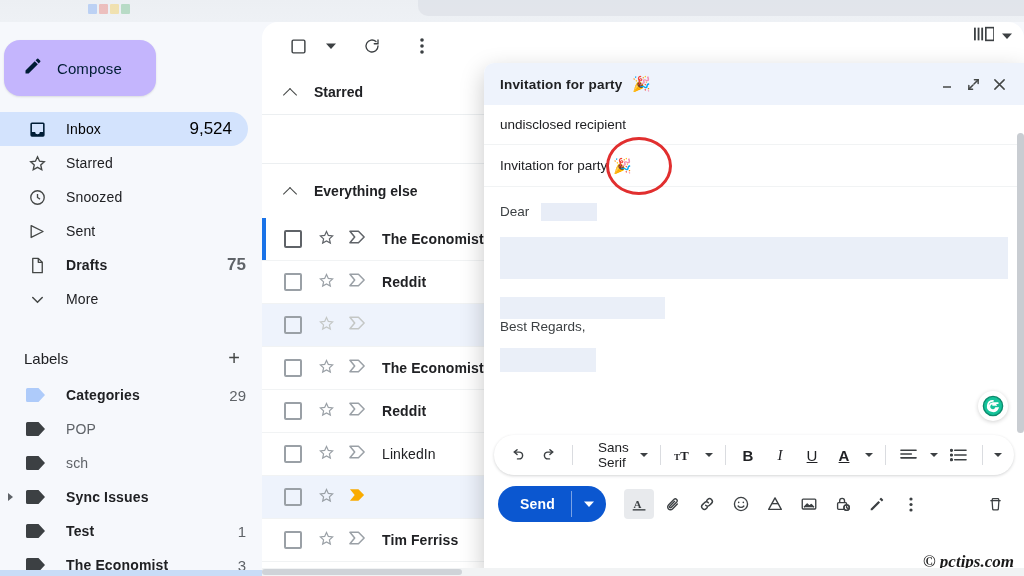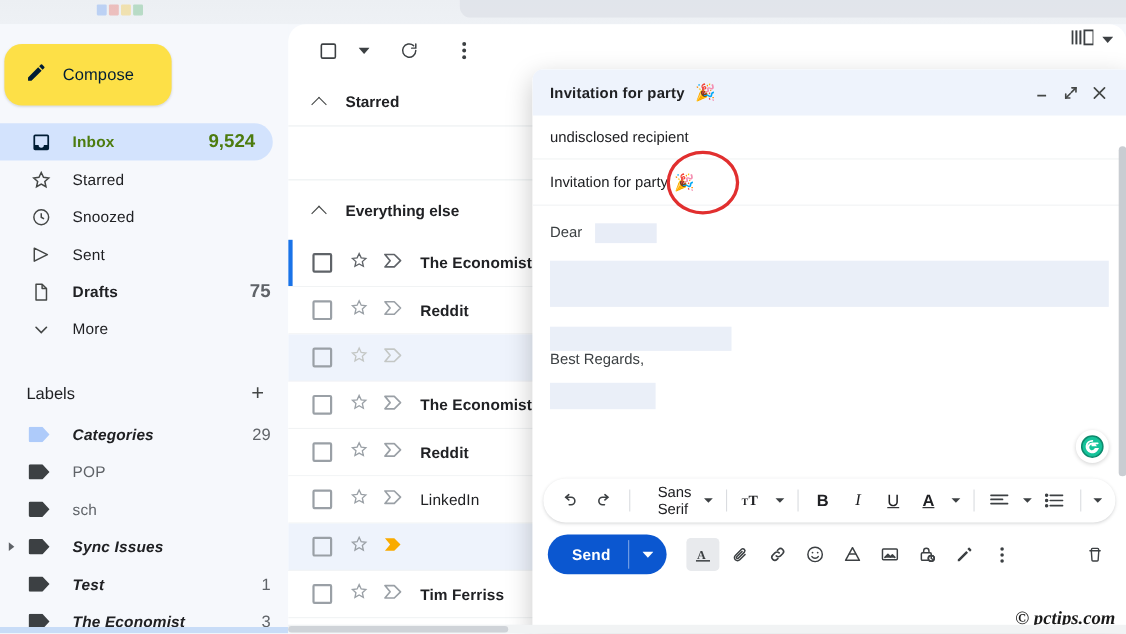--- a/index.html
+++ b/index.html
@@ -23,49 +23,49 @@
   .logo-ghost span:nth-child(4){ left:33px;background:#34a853; }
   .search-ghost { position:absolute; top:-30px; left:418px; width:900px; height:46px;
     background:#dfe3e9; border-radius:10px; opacity:.85; }
 
   
   .sidebar { position:absolute; top:22px; left:0; width:262px; height:554px;
     background:#f6f8fc; padding-top:10px; overflow:hidden; }
 
   .compose-btn { display:flex; align-items:center; gap:14px;
     margin:8px 0 0 4px; width:152px; height:56px; padding-left:19px;
-    background:#fde047; border-radius:16px; cursor:pointer;
+    background:#c4b5fd; border-radius:16px; cursor:pointer;
     box-shadow:0 1px 2px rgba(60,64,67,.15); }
   .compose-btn .label { font-size:15px; color:#001d35; letter-spacing:.1px; }
 
   .nav { margin-top:16px; }
   .nav-item { position:relative; display:flex; align-items:center; height:34px;
     padding-left:26px; border-radius:0 17px 17px 0; cursor:pointer; }
   .nav-item .ic { width:22px; display:flex; align-items:center; justify-content:center; }
   .nav-item .t { margin-left:18px; font-size:14px; color:#202124; flex:1; letter-spacing:.15px; }
   .nav-item .c { margin-right:16px; font-size:17px; color:#5f6368; }
   .nav-item.active { background:#d3e3fd; width:248px; }
-  .nav-item.active .t, .nav-item.active .c { font-weight:bold; color:#4d7c0f; }
+  .nav-item.active .t, .nav-item.active .c { font-weight:normal; color:#000000; }
   .nav-item.bold .t, .nav-item.bold .c { font-weight:bold; }
 
   .labels-head { display:flex; align-items:center; height:40px;
     margin-top:22px; padding-left:24px; }
   .labels-head .t { font-size:15px; color:#202124; flex:1; }
   .labels-head .plus { margin-right:22px; font-size:20px; color:#444746;
     cursor:pointer; line-height:1; }
 
   .lbl-item { position:relative; display:flex; align-items:center; height:34px;
     padding-left:26px; cursor:pointer; }
   .lbl-item .arrow { position:absolute; left:8px; width:0; height:0;
     border-left:5px solid #5f6368; border-top:4px solid transparent;
     border-bottom:4px solid transparent; }
   .lbl-item .tag { width:22px; height:14px; display:flex; }
   .lbl-item .t { margin-left:18px; font-size:14px; flex:1; letter-spacing:.15px; }
   .lbl-item .c { margin-right:16px; font-size:15px; color:#5f6368; }
-  .lbl-item.bold .t { font-weight:bold;font-style:italic; }
+  .lbl-item.bold .t { font-weight:bold; }
   .lbl-item.dim .t { color:#5f6368; }
 
   
   .maillist { position:absolute; top:22px; left:262px; width:762px; height:546px;
     background:#fff; border-radius:16px 16px 0 0; overflow:hidden; }
   .list-toolbar { display:flex; align-items:center; height:48px; padding-left:16px; gap:4px; }
   .tb-btn { width:40px; height:40px; border-radius:50%; display:flex;
     align-items:center; justify-content:center; cursor:pointer; }
   .tb-caret { width:18px; height:40px; display:flex; align-items:center;
     justify-content:center; cursor:pointer; }

